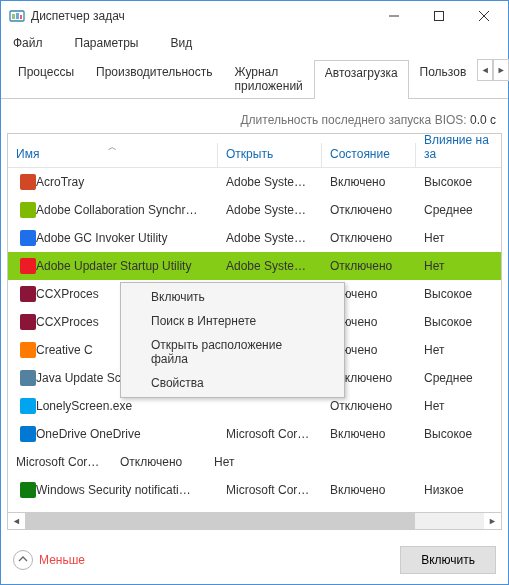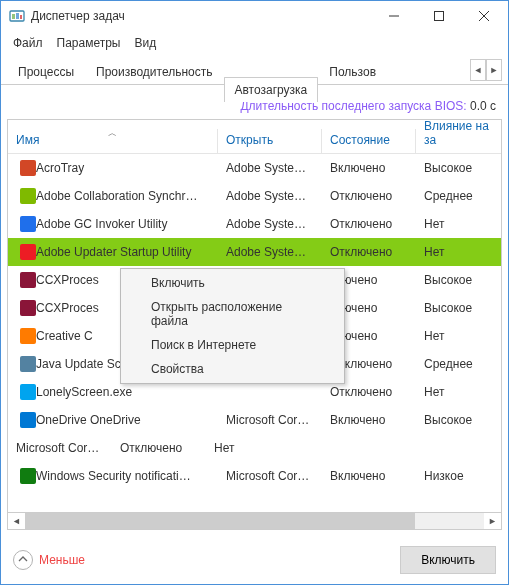--- a/index.html
+++ b/index.html
@@ -4,30 +4,30 @@
 <style>
   * { box-sizing: border-box; margin: 0; padding: 0; }
   body { font-family: "Segoe UI", Tahoma, sans-serif; font-size: 12px; color: #333; background: #fff; width: 509px; }
   .window { border: 1px solid #4a90d9; width: 509px; height: 585px; display: flex; flex-direction: column; background: #fff; }
   .titlebar { display: flex; align-items: center; height: 30px; padding: 0 2px 0 8px; }
   .title-icon { width: 16px; height: 16px; margin-right: 6px; }
   .title { flex: 1; font-size: 12px; color: #333; }
   .winbtns { display: flex; }
   .winbtn { width: 45px; height: 29px; display: flex; align-items: center; justify-content: center; color: #333; }
   .winbtn svg { width: 10px; height: 10px; }
-  .menubar { display: flex; padding: 2px 6px; gap: 2px; }
+  .menubar { display: flex; padding: 2px 6px; gap: 20px; }
   .menuitem { padding: 3px 6px; }
   .tabstrip { display: flex; border-bottom: 1px solid #ccc; padding: 4px 6px 0 6px; position: relative; }
   .tab { padding: 5px 10px; border: 1px solid transparent; border-bottom: none; color: #333; }
-  .tab.active { border-color: #ccc; background: #fff; border-top-left-radius: 1px; border-top-right-radius: 1px; position: relative; top: 18px; }
+  .tab.active { border-color: #ccc; background: #fff; border-top-left-radius: 1px; border-top-right-radius: 1px; position: relative; top: 1px; }
   .tabscroll { margin-left: auto; display: flex; }
   .tabscroll .sbtn { width: 16px; height: 22px; border: 1px solid #ccc; display: flex; align-items: center; justify-content: center; font-size: 9px; color: #555; }
   .content { flex: 1; display: flex; flex-direction: column; padding: 6px; overflow: hidden; }
   .bios { text-align: right; font-size: 12px; color: #333; padding: 8px 6px 6px 0; }
-  .bios .link { color: #8b5cf6; margin-top: 19px; }
+  .bios .link { color: #737373; margin-top: 19px; }
   .table { flex: 1; border: 1px solid #ccc; overflow: hidden; display: flex; flex-direction: column; position: relative; }
   .thead { display: flex; border-bottom: 1px solid #e5e5e5; height: 34px; align-items: flex-end; }
   .th { padding: 4px 8px 6px 8px; color: #146bb4; font-size: 12px; border-right: 1px solid #e5e5e5; position: relative; }
   .th .sort { position: absolute; top: -2px; left: 50%; transform: translateX(-50%); font-size: 9px; color: #666; }
   .tbody { flex: 1; overflow: hidden; }
   .tr { display: flex; align-items: center; height: 28px; }
   .tr.selected { background: #84cc16; }
   .td { padding: 0 8px; overflow: hidden; white-space: nowrap; text-overflow: ellipsis; }
   .td.name { display: flex; align-items: center; padding-left: 12px; }
   .app-icon { width: 16px; height: 16px; flex: 0 0 16px; border-radius: 2px; }
@@ -84,20 +84,21 @@
 
   <div class="menubar">
     <div class="menuitem">Файл</div>
     <div class="menuitem">Параметры</div>
     <div class="menuitem">Вид</div>
   </div>
 
   <div class="tabstrip">
     <div class="tab">Процессы</div>
     <div class="tab">Производительность</div>
+    <div class="tab">Журнал приложений</div>
     <div class="tab active">Автозагрузка</div>
     <div class="tab">Пользов</div>
     <div class="tabscroll">
       <div class="sbtn">◄</div>
       <div class="sbtn">►</div>
     </div>
   </div>
 
   <div class="content">
     <div class="bios">
@@ -217,22 +218,22 @@
               <span>Windows Security notificati…</span>
             </div>
             <div class="td col-pub">Microsoft Corpo…</div>
             <div class="td col-stat">Включено</div>
             <div class="td col-imp">Низкое</div>
           </div>
         </div>
 
       <div class="context-menu" style="left:112px; top:148px;">
         <div class="cm-item">Включить</div>
+        <div class="cm-item">Поиск в Интернете</div>
         <div class="cm-item">Открыть расположение файла</div>
-        <div class="cm-item">Поиск в Интернете</div>
         <div class="cm-item">Свойства</div>
       </div>
     </div>
 
     <div class="hscroll">
       <div class="ar">◄</div>
       <div class="track">
           <div class="thumb"></div>
         </div>
       <div class="ar">►</div>

